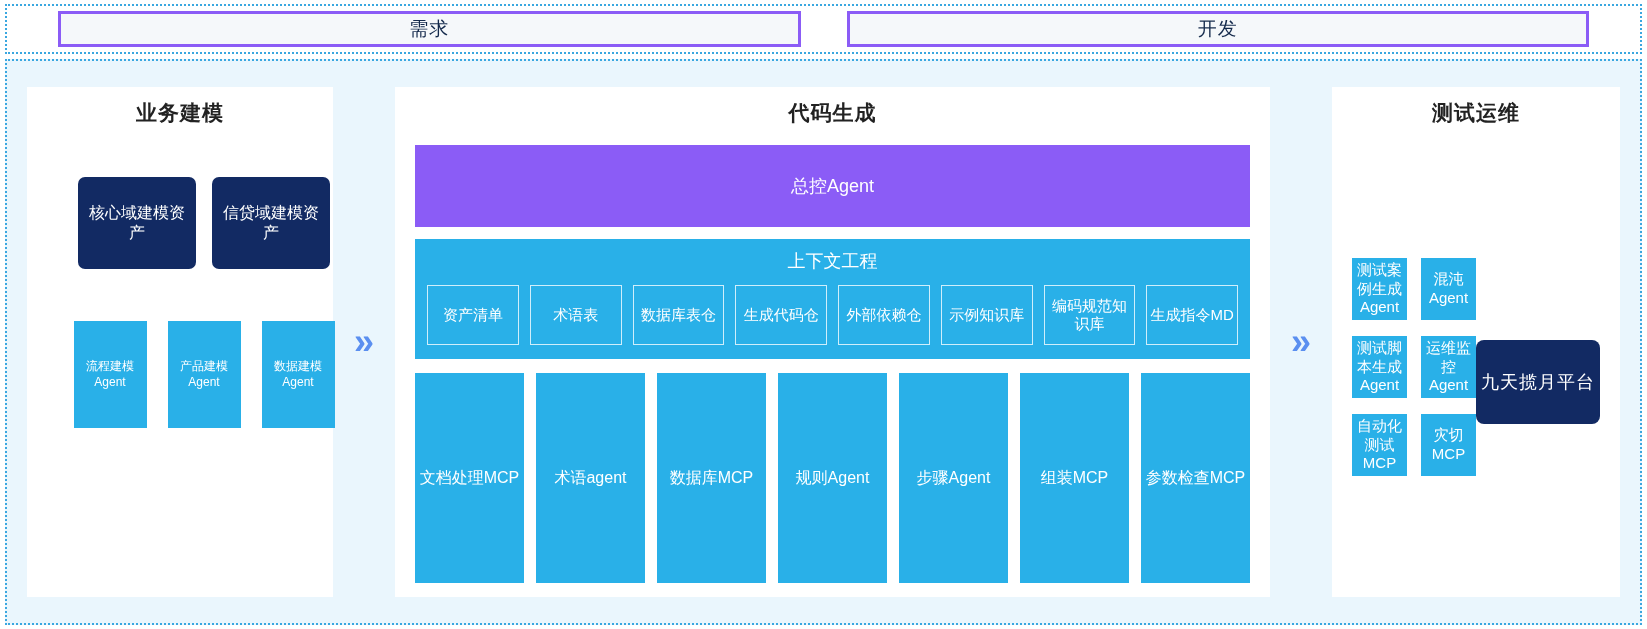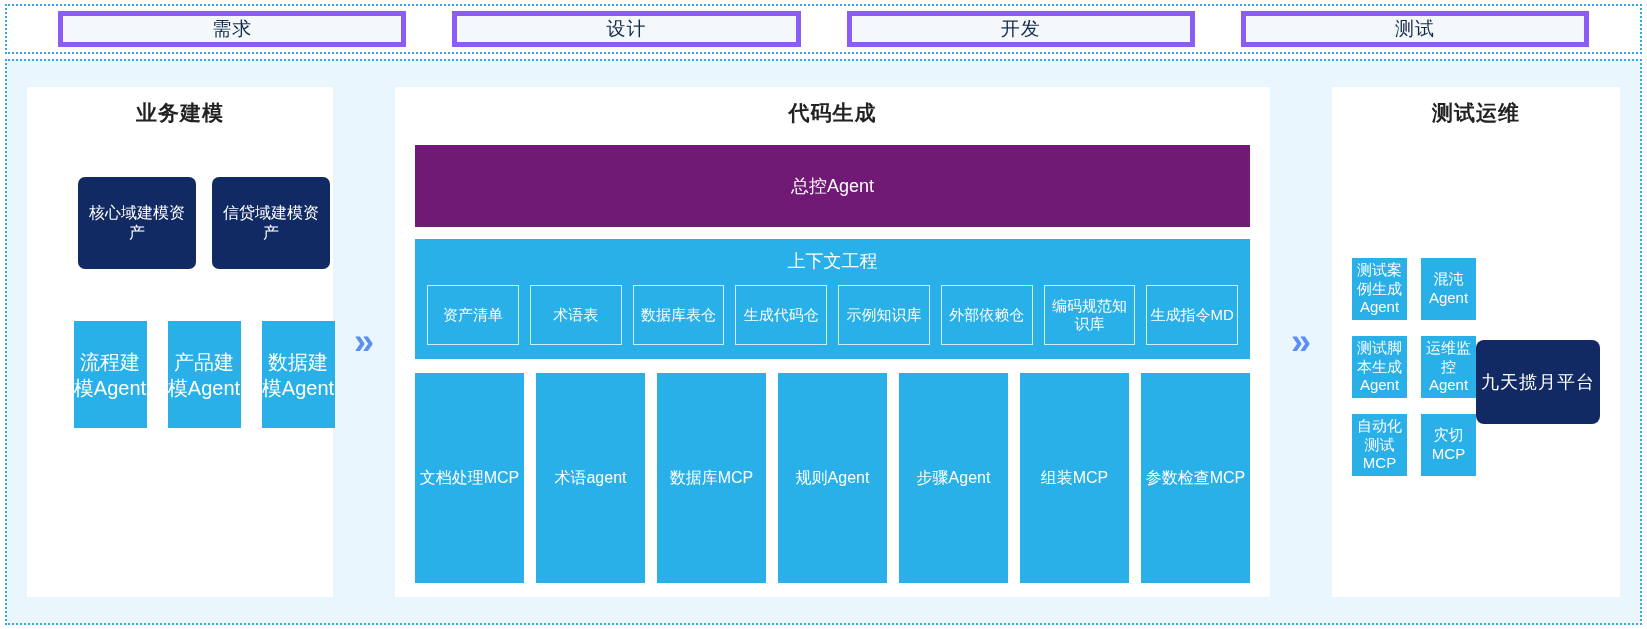--- a/index.html
+++ b/index.html
@@ -36,21 +36,21 @@
     display: flex;
     align-items: center;
     justify-content: space-between;
     padding: 0 28px;
   }
   .phase-tab {
     flex: 1 1 0;
     margin: 0 23px;
     height: 36px;
     box-sizing: border-box;
-    border: 5px solid #8b5cf6;
+    border: 3px solid #8b5cf6;
     background: #f5f8fa;
     display: flex;
     align-items: center;
     justify-content: center;
     font-size: 19px;
     color: #13294b;
     letter-spacing: 1px;
   }
 
   
@@ -122,21 +122,21 @@
   .agent-row {
     display: flex;
     gap: 21px;
     margin-top: 52px;
   }
   .agent-card {
     width: 73px;
     height: 107px;
     background: #29b0e8;
     color: #ffffff;
-    font-size: 20px;
+    font-size: 12px;
     line-height: 1.3;
     display: flex;
     align-items: center;
     justify-content: center;
     text-align: center;
     box-sizing: border-box;
   }
 
   
   .chevron {
@@ -160,21 +160,21 @@
     width: 100%;
     box-sizing: border-box;
     padding: 0 20px 14px 20px;
     display: flex;
     flex-direction: column;
     flex: 1;
   }
   .master-agent {
     margin-top: 12px;
     height: 82px;
-    background: #701a75;
+    background: #8b5cf6;
     color: #ffffff;
     font-size: 18px;
     display: flex;
     align-items: center;
     justify-content: center;
   }
   .context-block {
     margin-top: 12px;
     background: #29b0e8;
     padding: 10px 12px 14px 12px;
@@ -280,27 +280,21 @@
 </head>
 <body>
 
 <div class="page">
 
   <div class="phase-bar">
     <div class="phase-tab">
       <span>需求</span>
     </div>
     <div class="phase-tab">
-      <span>设计</span>
-    </div>
-    <div class="phase-tab">
       <span>开发</span>
-    </div>
-    <div class="phase-tab">
-      <span>测试</span>
     </div>
   </div>
 
   <div class="main-frame">
 
     <div class="panel panel-left">
       <div class="panel-title">业务建模</div>
       <div class="left-body">
 
         <div class="navy-row">
@@ -348,24 +342,24 @@
             <div class="context-item">
               <span>术语表</span>
             </div>
             <div class="context-item">
               <span>数据库表仓</span>
             </div>
             <div class="context-item">
               <span>生成代码仓</span>
             </div>
             <div class="context-item">
+              <span>外部依赖仓</span>
+            </div>
+            <div class="context-item">
               <span>示例知识库</span>
-            </div>
-            <div class="context-item">
-              <span>外部依赖仓</span>
             </div>
             <div class="context-item">
               <span>编码规范知识库</span>
             </div>
             <div class="context-item">
               <span>生成指令MD</span>
             </div>
           </div>
         </div>
 

